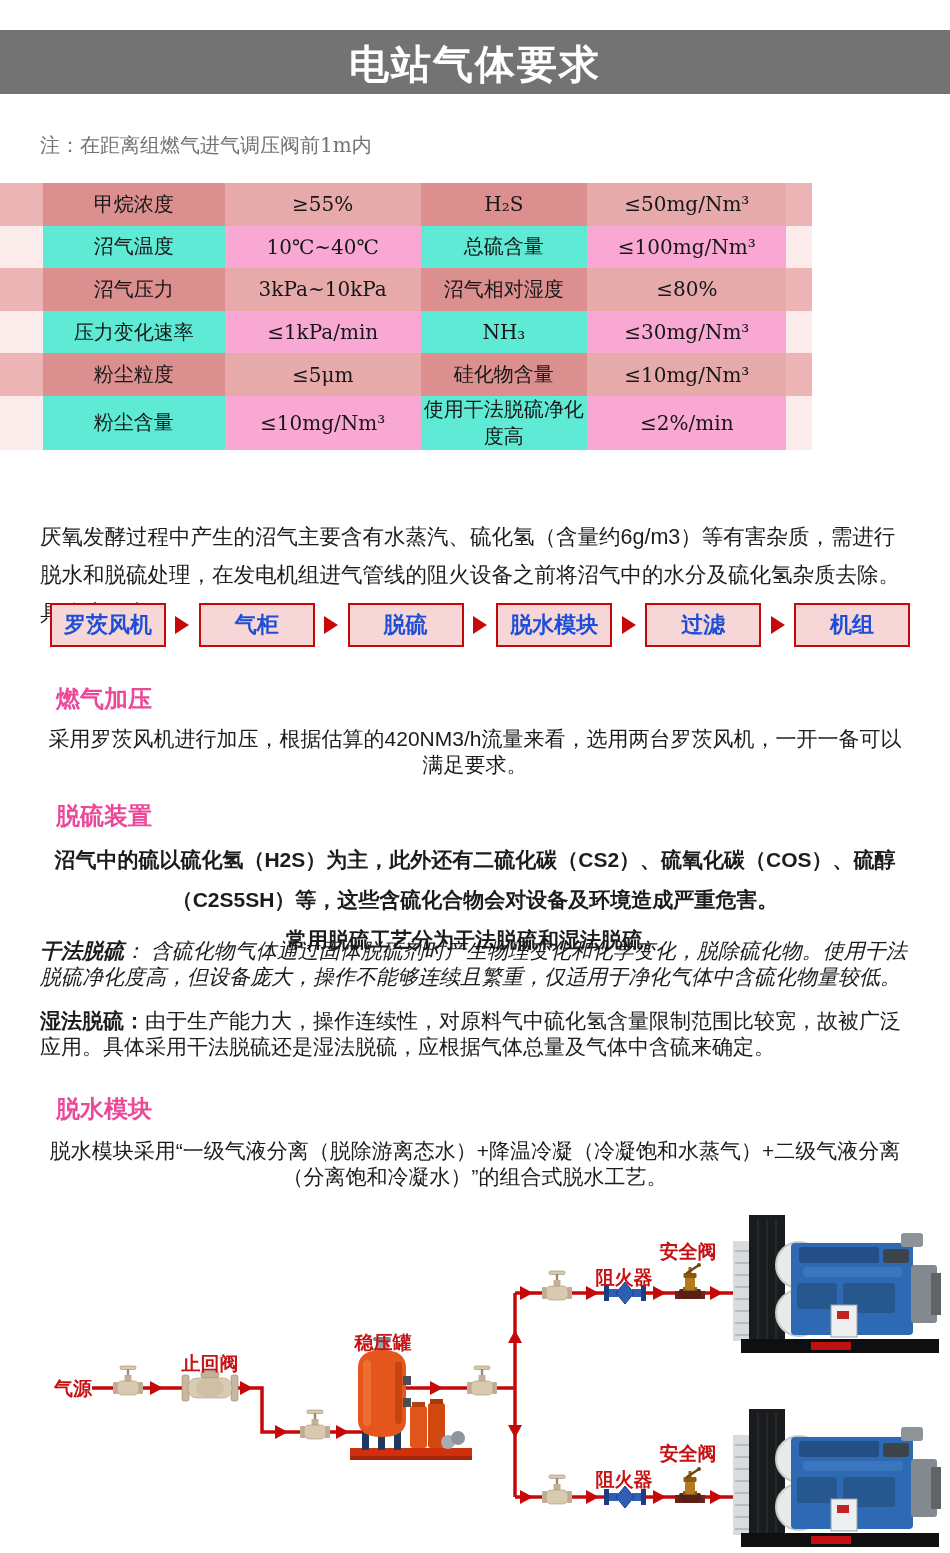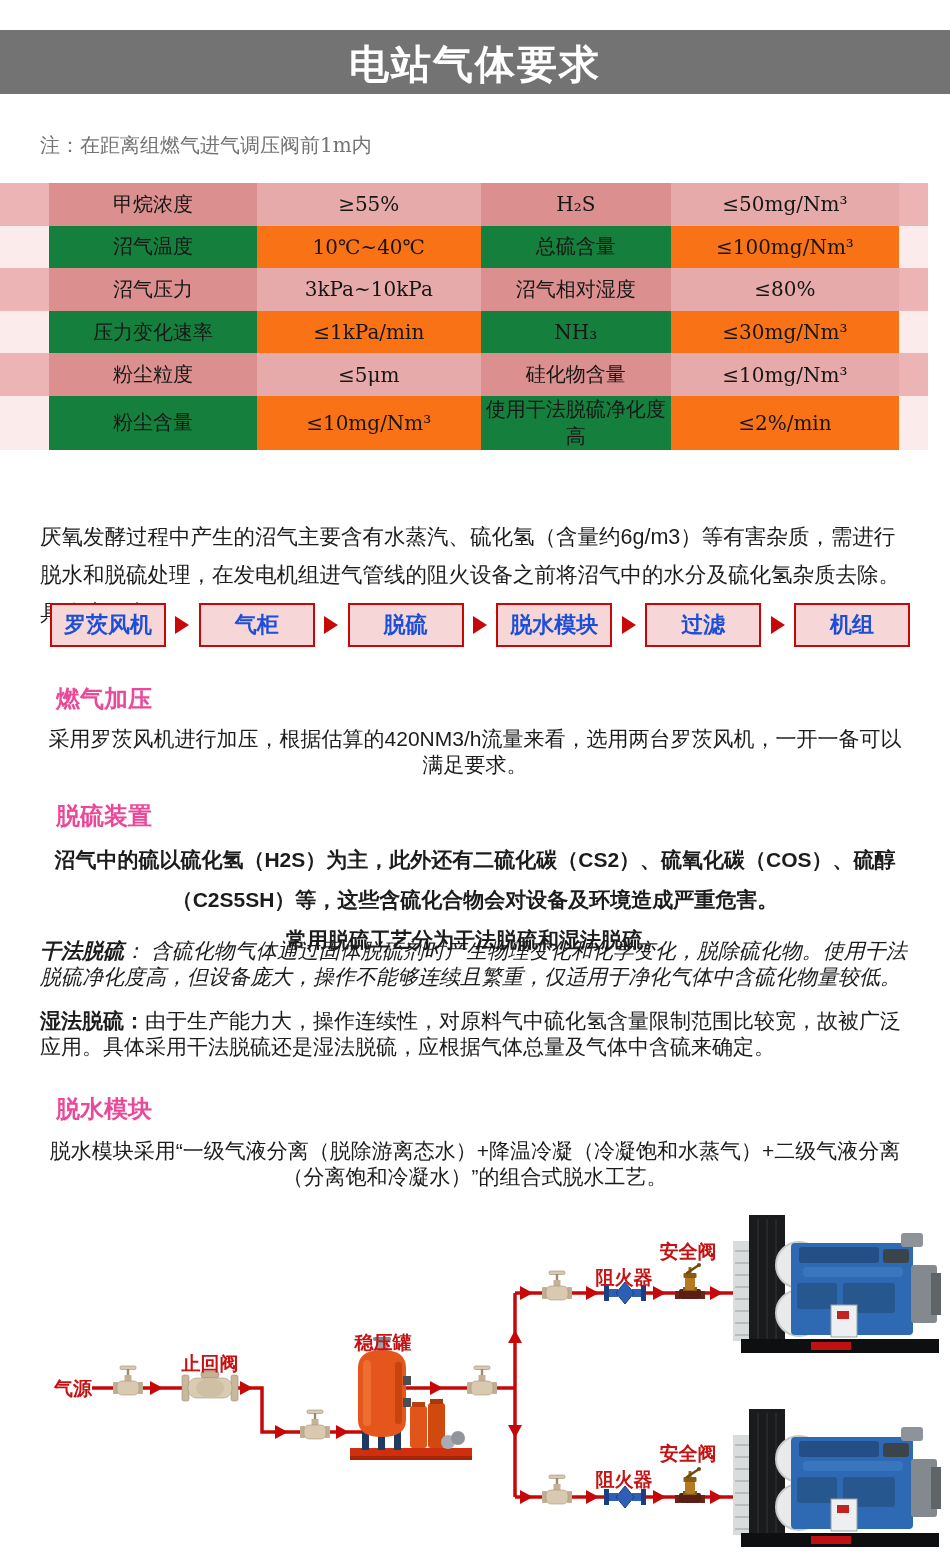--- a/index.html
+++ b/index.html
@@ -9,28 +9,28 @@
   
   .banner{position:absolute;top:30px;left:0;width:950px;height:64px;background:#737373;}
   .banner h1{margin:0;height:68px;line-height:68px;text-align:center;color:#ffffff;
              font-size:40px;font-weight:bold;letter-spacing:2px;}
 
   
   .note{position:absolute;top:132px;left:40px;font-family:"DejaVu Serif","Liberation Serif",serif;
         font-size:20px;color:#737373;}
 
   
-  .gas-table{position:absolute;top:183px;left:0;width:928px;height:267px;display:flex;flex-direction:column;}
+  .gas-table{position:absolute;top:183px;left:0;width:812px;height:267px;display:flex;flex-direction:column;}
   .gt-row{flex:1;display:flex;}
   .gt-cell{display:flex;align-items:center;justify-content:center;text-align:center;
            font-family:"DejaVu Serif","Liberation Serif",serif;font-size:20px;color:#161616;}
   .w-gl{width:50px;}  .w-c0{width:213px;} .w-c1{width:229px;}
   .w-c2{width:195px;} .w-c3{width:233px;} .w-gr{width:30px;}
   .r-dark .g{background:#ecb4b4;} .r-dark .l{background:#dc8f8f;} .r-dark .v{background:#e7aaaa;}
-  .r-light .g{background:#fbebeb;} .r-light .l{background:#15803d;} .r-light .v{background:#f97316;}
+  .r-light .g{background:#fbebeb;} .r-light .l{background:#5eead4;} .r-light .v{background:#f9a8d4;}
 
   
   .intro{position:absolute;top:496px;left:40px;width:870px;font-size:21.5px;line-height:38px;color:#1c1c1c;}
 
   
   .flow{position:absolute;top:602px;left:50px;width:860px;height:46px;
         display:flex;justify-content:space-between;align-items:center;}
   .flow-box{width:112px;height:40px;border:2px solid #c70808;background:#f6d6d6;
             display:flex;align-items:center;justify-content:center;
             font-size:22px;font-weight:bold;color:#1d4ed8;}

